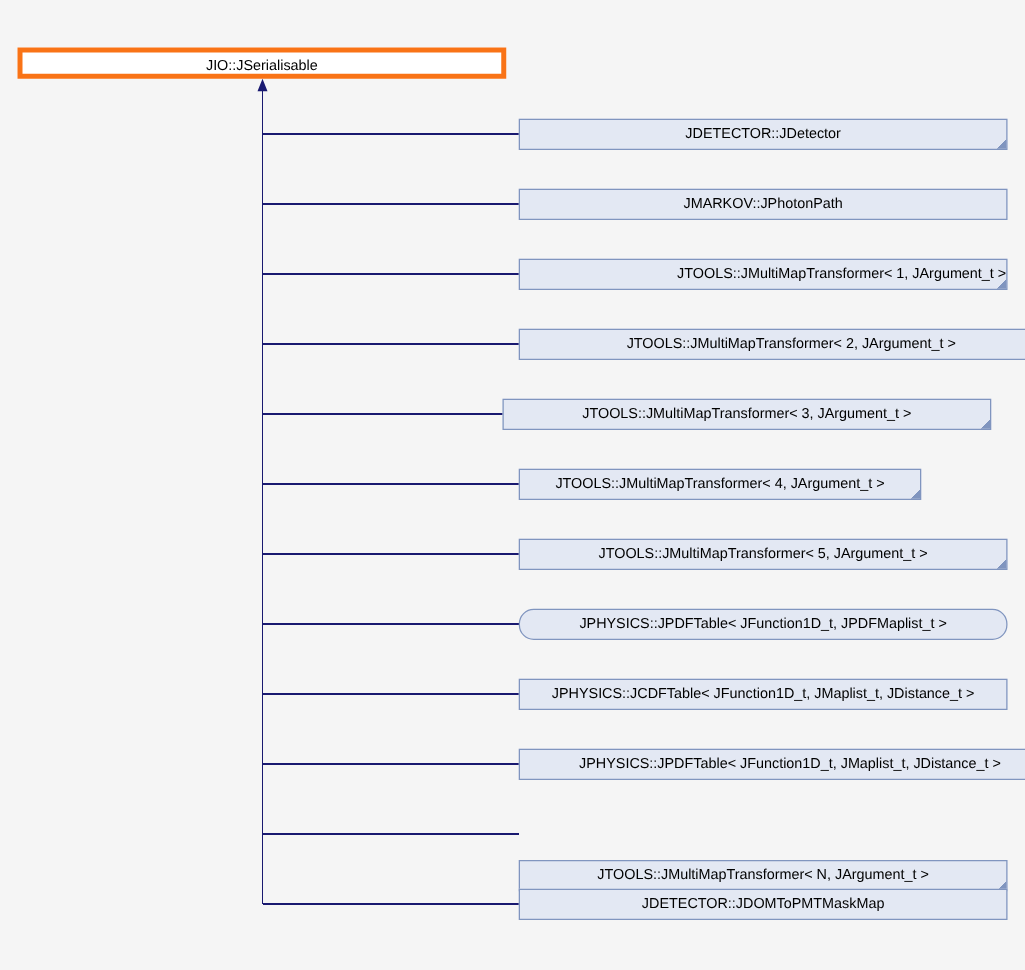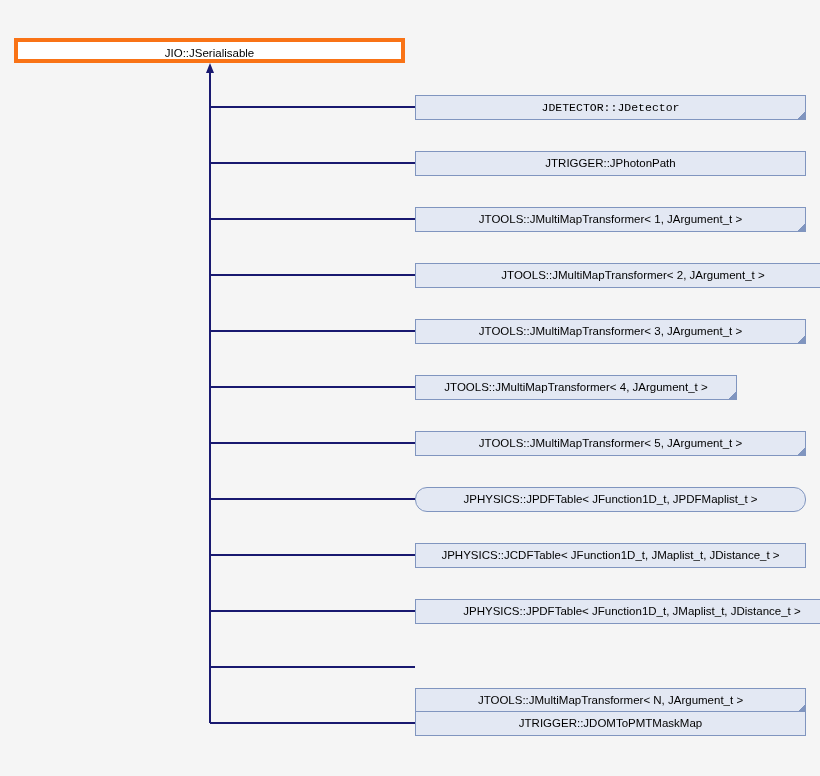--- a/index.html
+++ b/index.html
@@ -84,27 +84,27 @@
       <line x1="210" y1="443" x2="415" y2="443" stroke="#191970" stroke-width="1.4" shape-rendering="crispEdges"></line>
       <line x1="210" y1="499" x2="415" y2="499" stroke="#191970" stroke-width="1.4" shape-rendering="crispEdges"></line>
       <line x1="210" y1="555" x2="415" y2="555" stroke="#191970" stroke-width="1.4" shape-rendering="crispEdges"></line>
       <line x1="210" y1="611" x2="415" y2="611" stroke="#191970" stroke-width="1.4" shape-rendering="crispEdges"></line>
       <line x1="210" y1="667" x2="415" y2="667" stroke="#191970" stroke-width="1.4" shape-rendering="crispEdges"></line>
       <line x1="210" y1="723" x2="415" y2="723" stroke="#191970" stroke-width="1.4" shape-rendering="crispEdges"></line>
     </svg>
 
   <div id="nodes">
       <div class="node base" style="left: 14px; top: 38px; width: 391px; height: 25px;">JIO::JSerialisable</div>
-      <div class="node derived folded" style="left: 415px; top: 95px; width: 391px; font-family: Liberation Mono, monospace;">JDETECTOR::JDetector</div>
-      <div class="node derived" style="left: 415px; top: 151px; width: 391px;">JTRIGGER::JPhotonPath</div>
-      <div class="node derived folded" style="left: 415px; top: 207px; width: 391px;">JTOOLS::JMultiMapTransformer&lt; 1, JArgument_t &gt;</div>
+      <div class="node derived folded" style="left: 415px; top: 95px; width: 391px;">JDETECTOR::JDetector</div>
+      <div class="node derived" style="left: 415px; top: 151px; width: 391px;">JMARKOV::JPhotonPath</div>
+      <div class="node derived folded" style="left: 415px; top: 207px; width: 391px; text-align: right;">JTOOLS::JMultiMapTransformer&lt; 1, JArgument_t &gt;</div>
       <div class="node derived folded" style="left: 415px; top: 263px; width: 436px;">JTOOLS::JMultiMapTransformer&lt; 2, JArgument_t &gt;</div>
-      <div class="node derived folded" style="left: 415px; top: 319px; width: 391px;">JTOOLS::JMultiMapTransformer&lt; 3, JArgument_t &gt;</div>
+      <div class="node derived folded" style="left: 402px; top: 319px; width: 391px;">JTOOLS::JMultiMapTransformer&lt; 3, JArgument_t &gt;</div>
       <div class="node derived folded" style="left: 415px; top: 375px; width: 322px;">JTOOLS::JMultiMapTransformer&lt; 4, JArgument_t &gt;</div>
       <div class="node derived folded" style="left: 415px; top: 431px; width: 391px;">JTOOLS::JMultiMapTransformer&lt; 5, JArgument_t &gt;</div>
       <div class="node derived" style="left: 415px; top: 487px; width: 391px; border-radius: 12px;">JPHYSICS::JPDFTable&lt; JFunction1D_t, JPDFMaplist_t &gt;</div>
       <div class="node derived" style="left: 415px; top: 543px; width: 391px;">JPHYSICS::JCDFTable&lt; JFunction1D_t, JMaplist_t, JDistance_t &gt;</div>
       <div class="node derived" style="left: 415px; top: 599px; width: 434px;">JPHYSICS::JPDFTable&lt; JFunction1D_t, JMaplist_t, JDistance_t &gt;</div>
       <div class="node derived folded" style="left: 415px; top: 688px; width: 391px;">JTOOLS::JMultiMapTransformer&lt; N, JArgument_t &gt;</div>
-      <div class="node derived" style="left: 415px; top: 711px; width: 391px;">JTRIGGER::JDOMToPMTMaskMap</div>
+      <div class="node derived" style="left: 415px; top: 711px; width: 391px;">JDETECTOR::JDOMToPMTMaskMap</div>
     </div>
 
 </div>
 
 </body></html>

